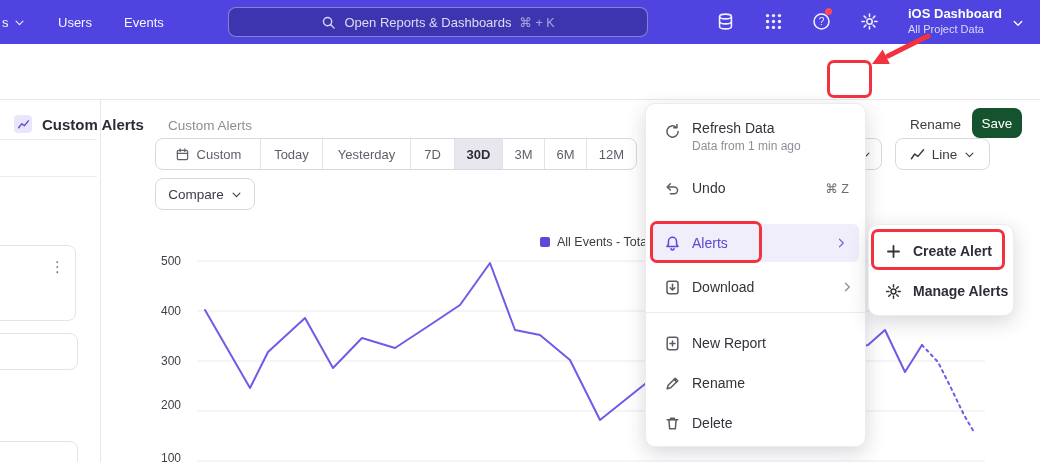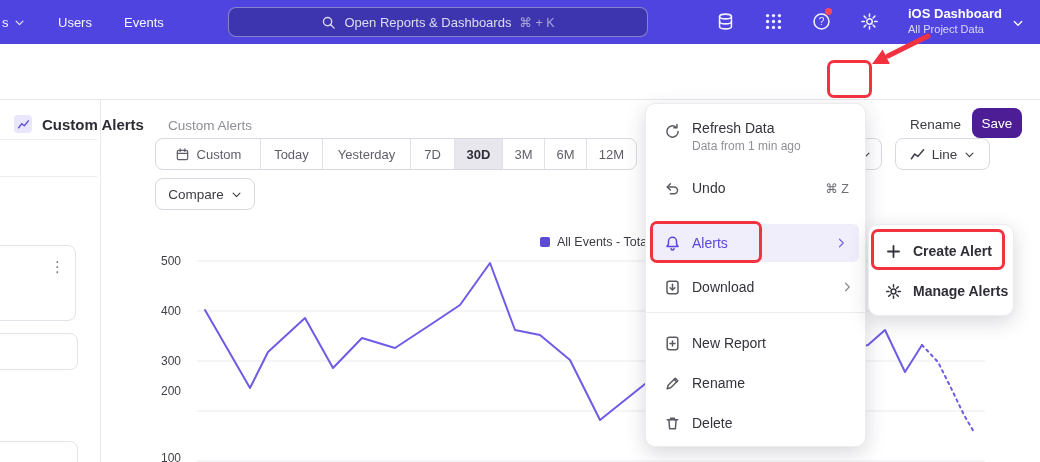--- a/index.html
+++ b/index.html
@@ -33,21 +33,21 @@
   .breadcrumb { position:absolute; left:168px; top:74px; font-size:13.5px; color:#8e8e96; }
   .avatar { position:absolute; left:652px; top:66px; width:28px; height:28px; border-radius:50%;
             background:#f2405e; color:#fff; font-size:11px; font-weight:bold;
             display:flex; align-items:center; justify-content:center; cursor:pointer; }
   .hdr-icon { position:absolute; top:71px; width:18px; height:18px; color:#55555e; cursor:pointer; }
   .hdr-icon svg { width:18px; height:18px; display:block; }
   .txt-btn { position:absolute; top:73px; font-size:13.5px; color:#3a3a43; cursor:pointer; }
   .more-btn { position:absolute; left:832px; top:65px; width:35px; height:29px; border-radius:6px;
               display:flex; align-items:center; justify-content:center; font-size:17px; color:#3a3a43; cursor:pointer; }
   .save-btn { position:absolute; left:972px; top:64px; width:50px; height:30px; border-radius:8px;
-              background:#4c1d95; color:#fff; font-size:13.5px; display:flex; align-items:center;
+              background:#14532d; color:#fff; font-size:13.5px; display:flex; align-items:center;
               justify-content:center; cursor:pointer; }
 
   
   .side-line { position:absolute; left:0; width:97px; height:1px; background:#ececf1; }
   .side-card { position:absolute; left:-26px; background:#fff; border:1px solid #e3e3e9; border-radius:8px; }
   .kebab { position:absolute; left:50px; top:258px; font-size:15px; color:#7a7a84; cursor:pointer; }
   .vdivider { position:absolute; left:100px; top:100px; width:1px; height:362px; background:#e7e7ec; }
 
   
   .segmented { position:absolute; left:155px; top:138px; height:32px; display:flex; background:#fff;
@@ -197,21 +197,21 @@
     <line x1="97" y1="311" x2="885" y2="311"></line>
     <line x1="97" y1="361" x2="885" y2="361"></line>
   </g>
   <polyline fill="none" stroke="#6e5ce6" stroke-width="2" stroke-linejoin="round" stroke-linecap="round" points="105,210 150,288 168,252 205,218 233,268 262,238 295,248 330,225 360,205 390,163 415,230 440,235 470,260 500,320 525,300 550,280 600,290 650,270 690,295 720,280 745,250 768,245 785,230 805,272 822,245"></polyline>
   <polyline fill="none" stroke="#6e5ce6" stroke-width="2" stroke-dasharray="2.5,4" stroke-linecap="round" points="822,245 838,262 852,290 864,315 874,332"></polyline>
 </svg>
 
 <div class="ytick" style="top:254px">500</div>
 <div class="ytick" style="top:304px">400</div>
 <div class="ytick" style="top:354px">300</div>
-<div class="ytick" style="top:384px">200</div>
+<div class="ytick" style="top:398px">200</div>
 <div class="ytick" style="top:451px">100</div>
 
 <div class="legend">
   <span class="legend-swatch"></span>
   <span class="legend-label">All Events - Total</span>
 </div>
 
 <div class="segmented">
   <div class="seg" style="width:104px">
     <svg width="15" height="15" viewBox="0 0 16 16" fill="none" stroke="#5f5f6a" stroke-width="1.3" stroke-linecap="round">

